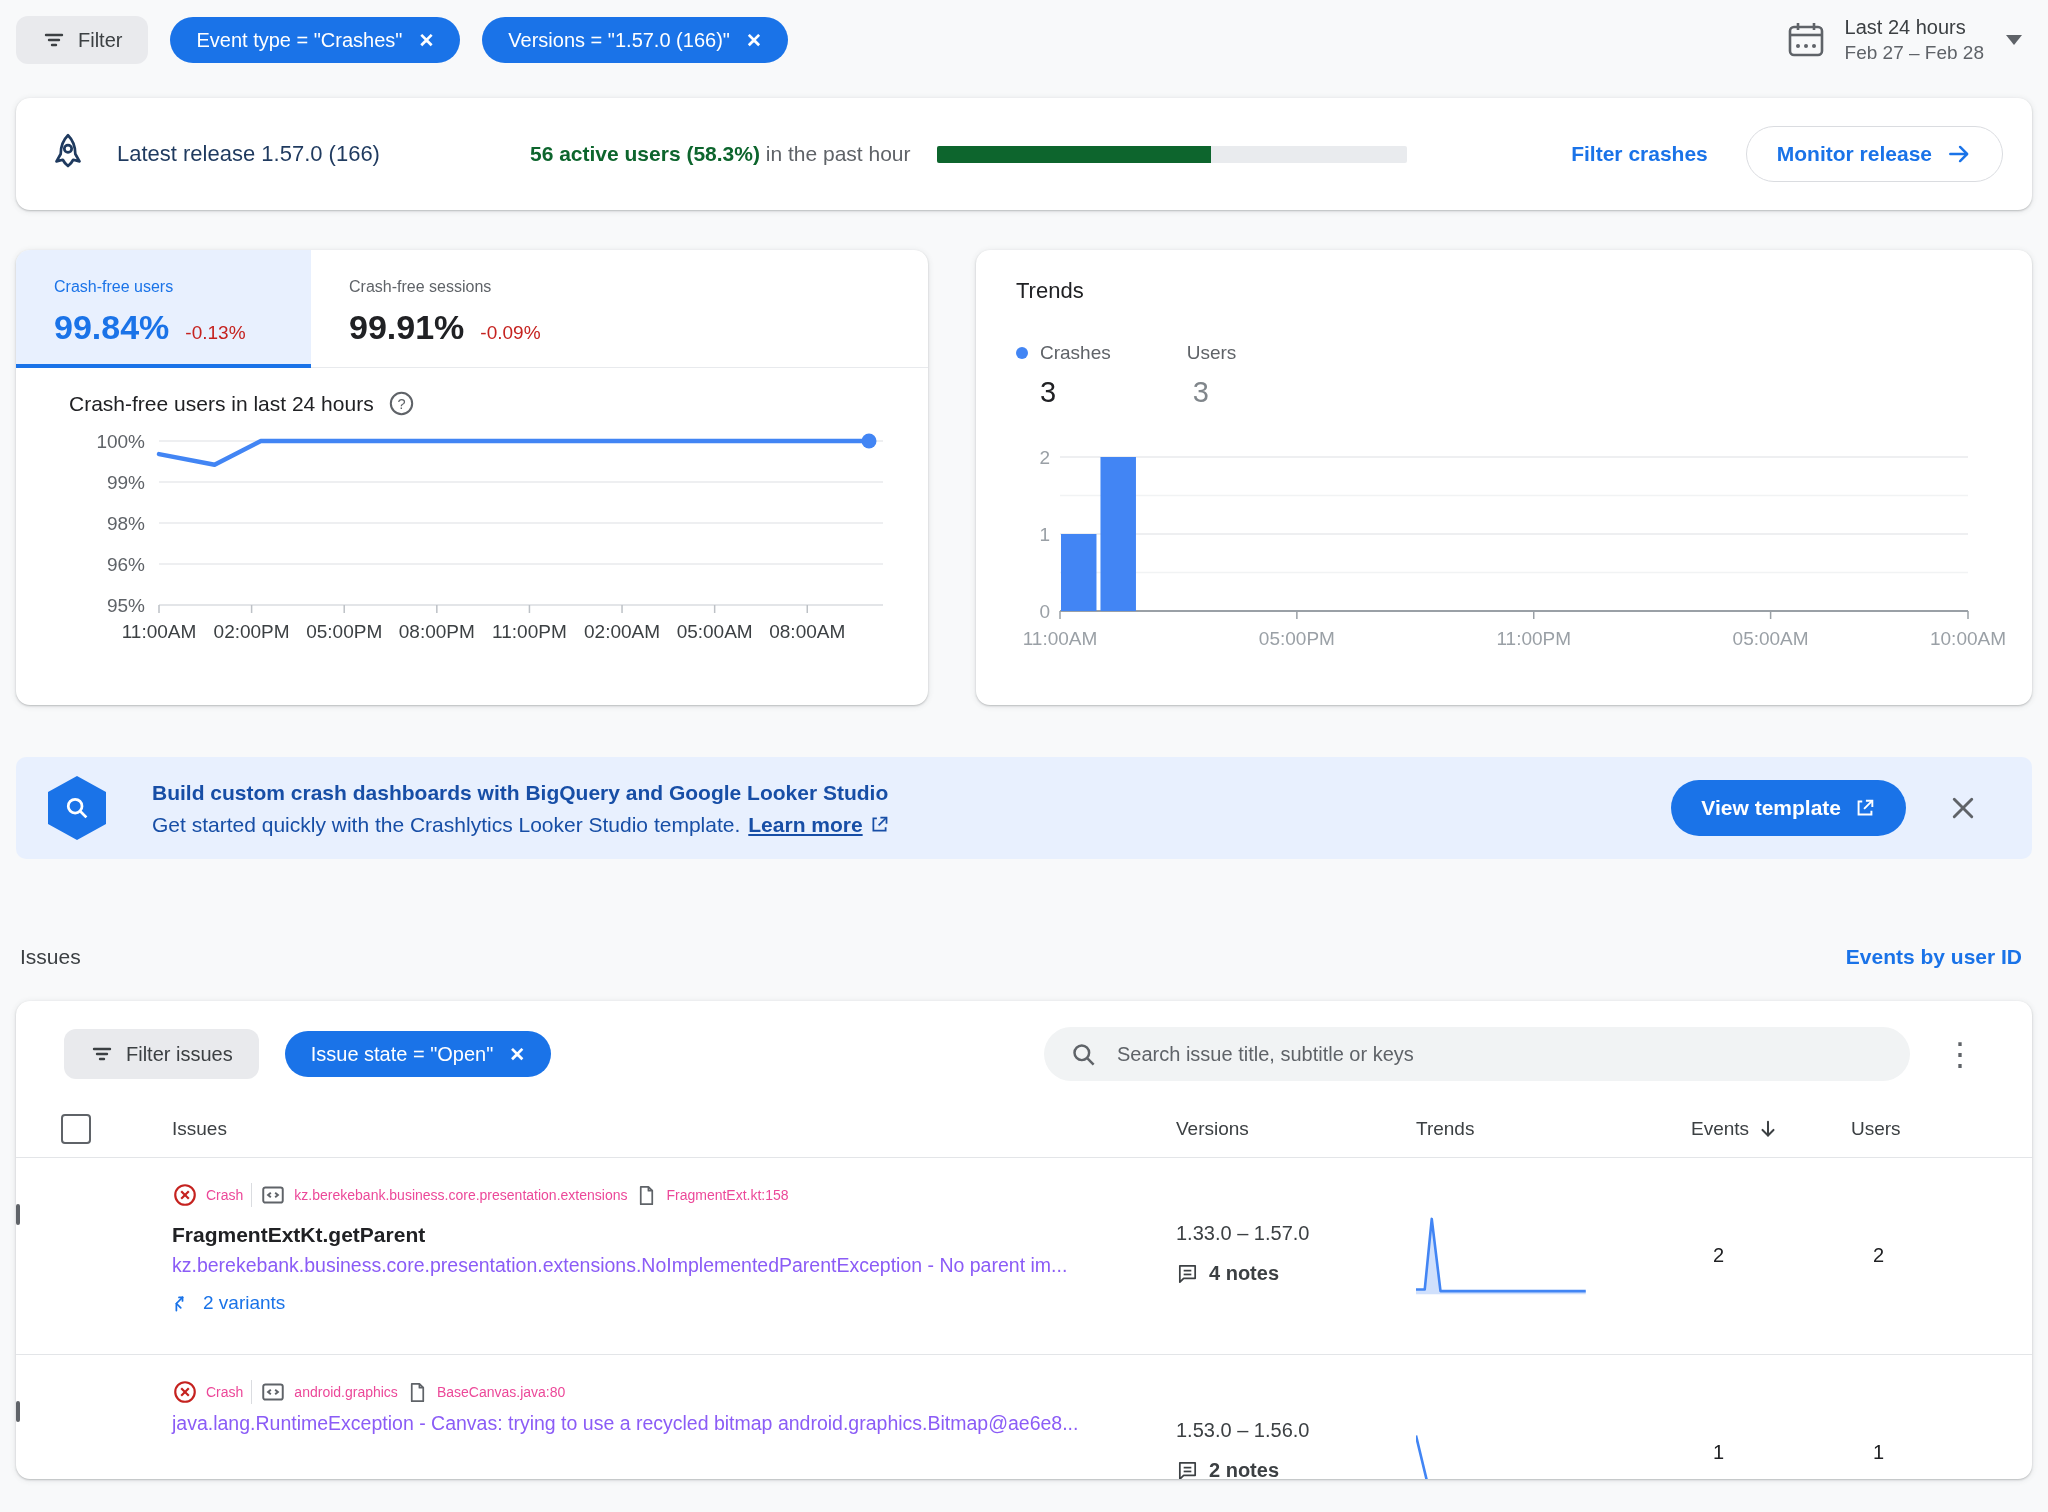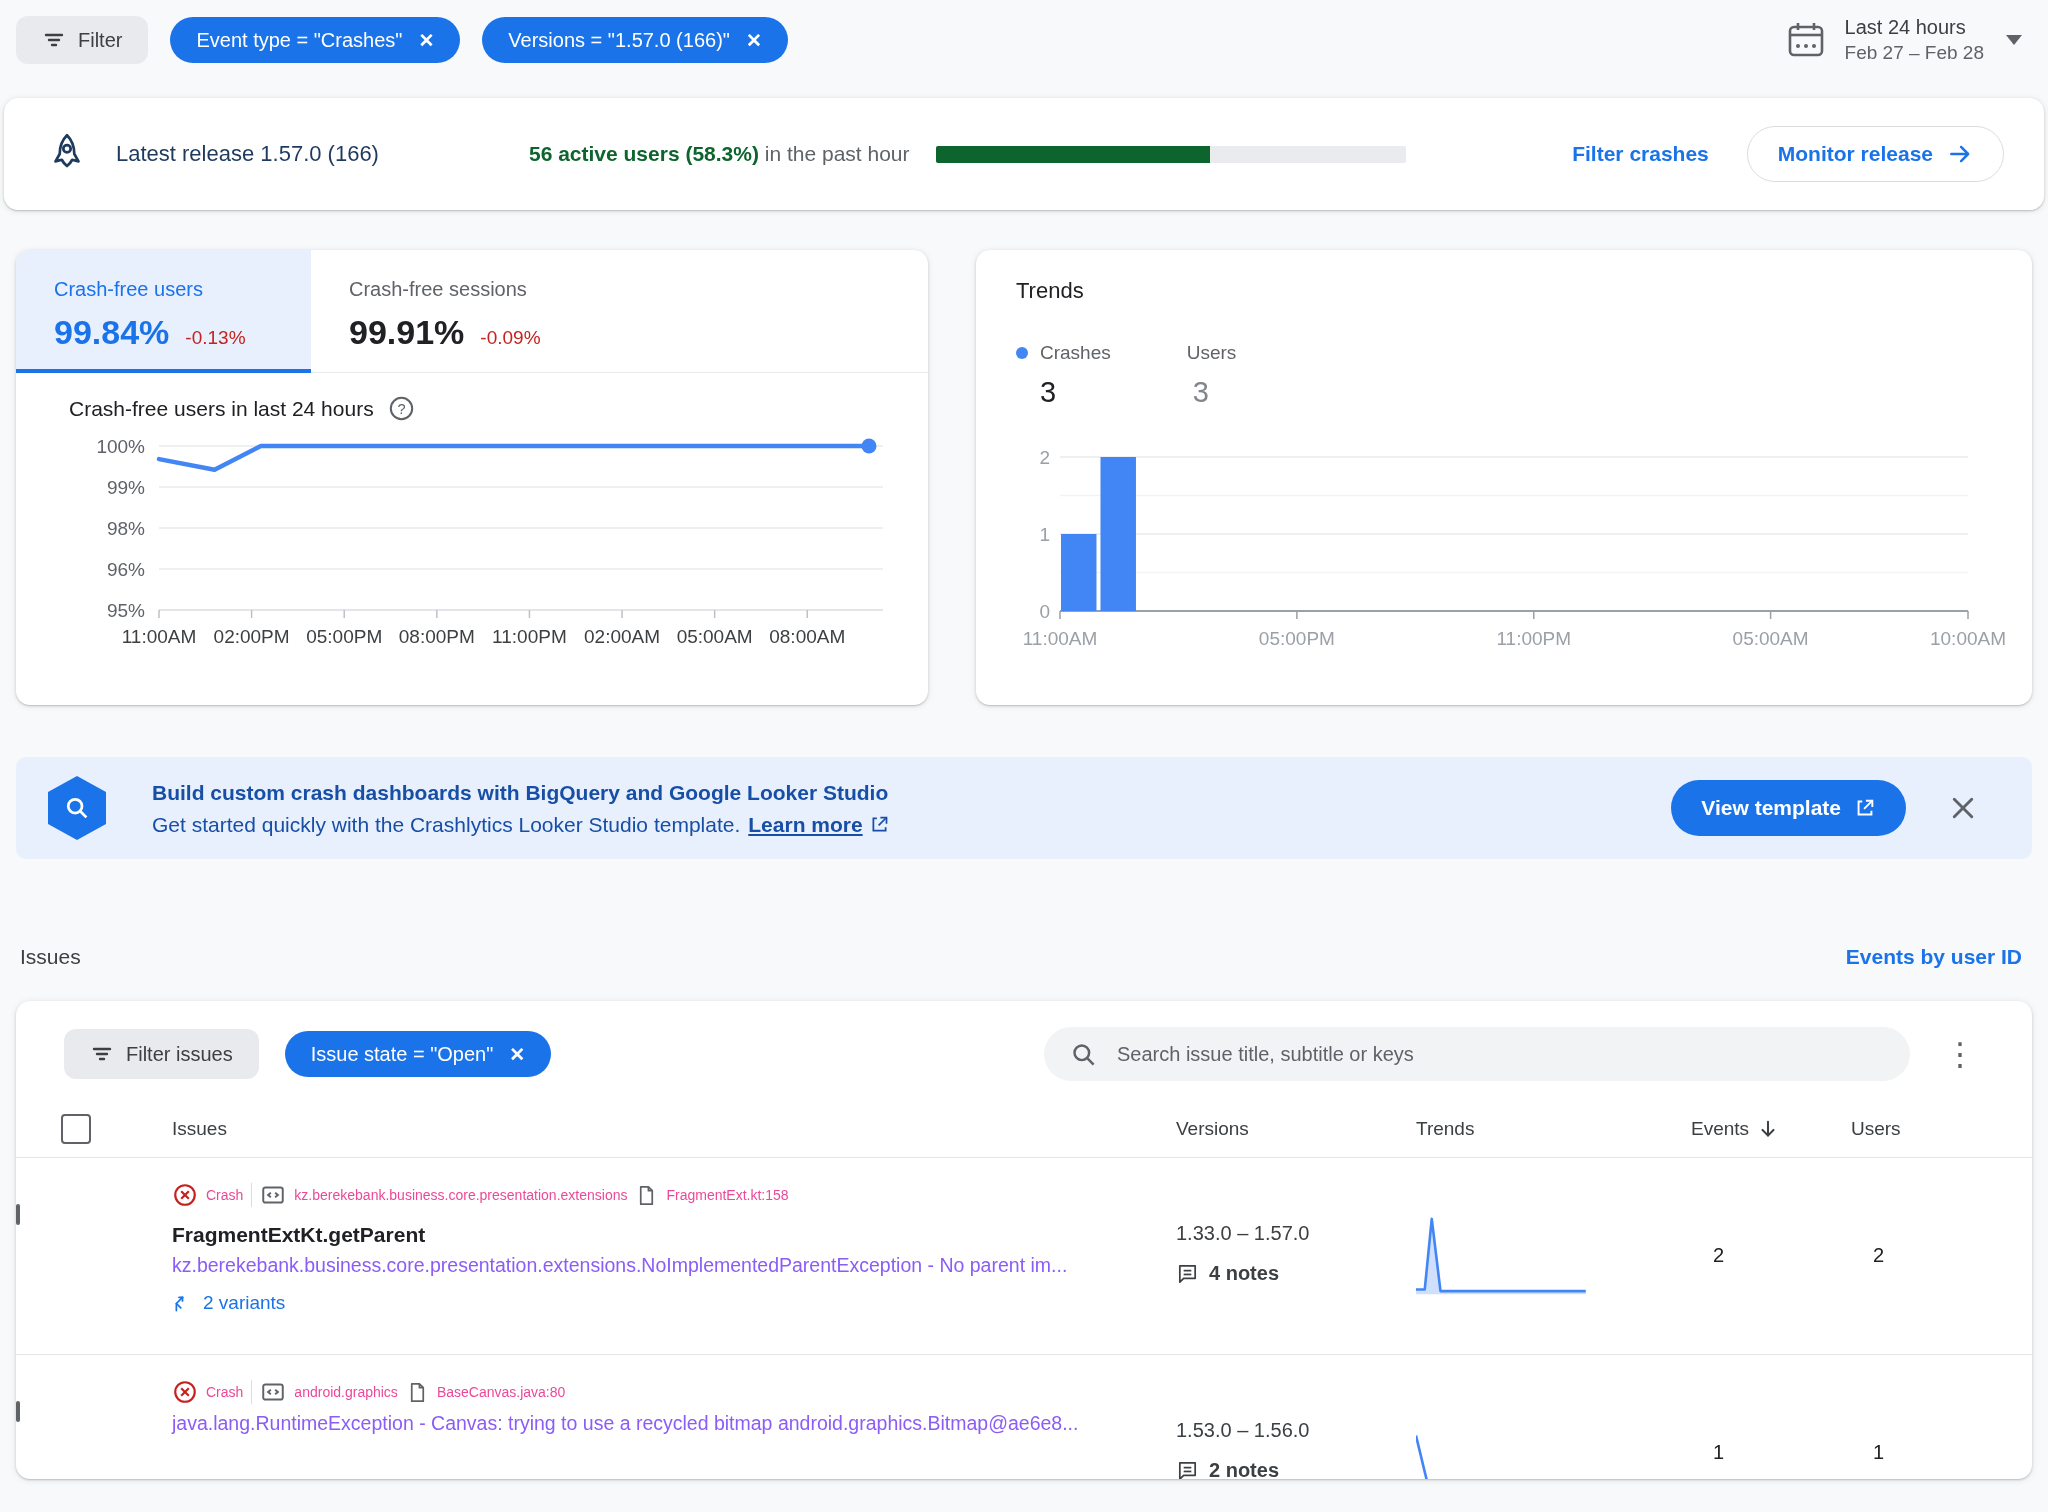--- a/index.html
+++ b/index.html
@@ -15,41 +15,41 @@
   .topbar{display:flex;align-items:center;padding:16px 26px 0 16px;}
   .filter-btn{display:inline-flex;align-items:center;gap:12px;height:48px;padding:0 26px;background:#e9eaed;border-radius:12px;color:#3c4043;font-size:20px;cursor:pointer;}
   .chip{display:inline-flex;align-items:center;gap:16px;height:46px;padding:0 26px;margin-left:22px;background:#1a73e8;border-radius:23px;color:#fff;font-size:20px;cursor:pointer;}
   .chip .x{font-size:19px;font-weight:bold;cursor:pointer;}
   .daterange{margin-left:auto;display:flex;align-items:center;gap:18px;cursor:pointer;}
   .daterange .txt div:first-child{font-size:20px;color:#3c4043;}
   .daterange .txt div:last-child{font-size:19px;color:#5f6368;margin-top:3px;}
   .caret{width:0;height:0;border-left:8px solid transparent;border-right:8px solid transparent;border-top:10px solid #5f6368;margin-left:4px;}
 
   
-  .release{margin:34px 4px 0;height:112px;display:flex;align-items:center;padding:0 40px;box-sizing:border-box;}
+  .release{margin:34px 16px 0;height:112px;display:flex;align-items:center;padding:0 29px;box-sizing:border-box;}
   .release .title{font-size:22px;color:#1f3a5f;margin-left:26px;}
   .release .au{margin-left:150px;font-size:21px;}
   .release .au b{color:#0d652d;}
   .release .au span{color:#5f6368;font-weight:normal;}
   .progress{margin-left:26px;width:470px;height:17px;background:#e9ebee;border-radius:2px;overflow:hidden;}
   .progress .fill{height:100%;background:#0d652d;}
   .release .right{margin-left:auto;display:flex;align-items:center;gap:38px;}
   .release .right .link{font-size:21px;}
   .monitor-btn{display:inline-flex;align-items:center;gap:14px;height:56px;padding:0 30px;border:1.5px solid #dadce0;border-radius:28px;color:#1a73e8;font-size:21px;font-weight:bold;background:#fff;cursor:pointer;}
 
   
   .cards-row{display:flex;margin:40px 16px 0;gap:48px;}
   .metrics-card{width:912px;height:455px;}
   .trends-card{flex:1;height:455px;padding:28px 40px;box-sizing:border-box;}
 
   .tabs{display:flex;border-bottom:1px solid #e8eaed;}
   .tab{width:295px;padding:28px 0 20px 38px;position:relative;cursor:pointer;box-sizing:border-box;}
   .tab.active{background:#e8f0fe;}
   .tab.active::after{content:"";position:absolute;left:0;right:0;bottom:-1px;height:4px;background:#1a73e8;}
-  .tab .lbl{font-size:20px;color:#5f6368;}
+  .tab .lbl{font-size:16px;color:#5f6368;}
   .tab.active .lbl{color:#1a73e8;}
   .tab .vrow{display:flex;align-items:baseline;gap:16px;margin-top:12px;}
   .tab .val{font-size:34px;font-weight:bold;color:#202124;}
   .tab.active .val{color:#1a73e8;}
   .tab .delta{font-size:19px;color:#c5221f;}
   .tab:not(.active){width:auto;padding-right:60px;}
 
   .linechart-block{padding:22px 0 0 53px;}
   .chart-title{display:flex;align-items:center;gap:14px;font-size:21px;color:#202124;}
   .trends-title{font-size:22px;color:#202124;}

